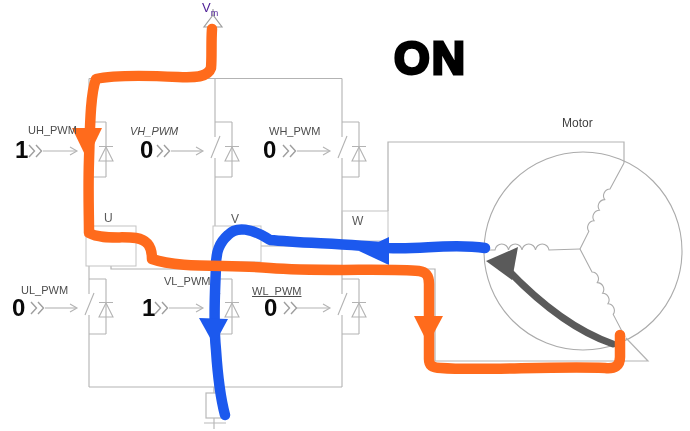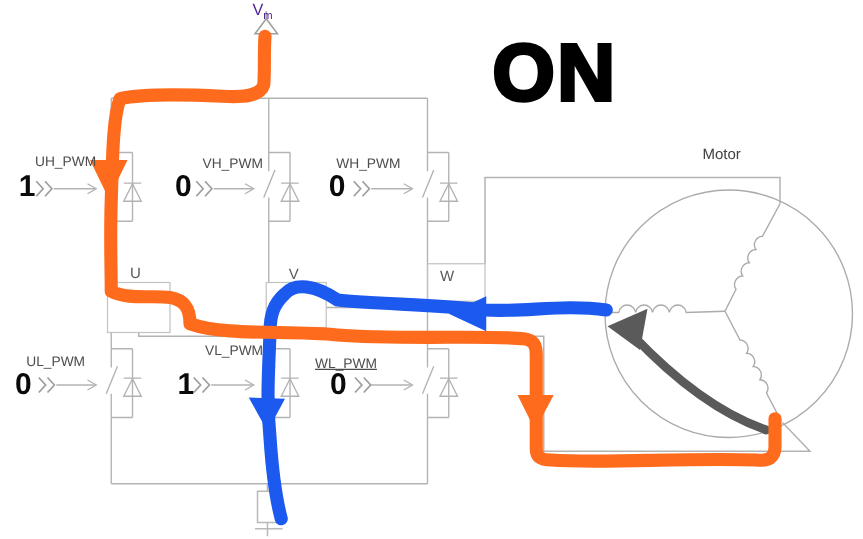--- a/index.html
+++ b/index.html
@@ -5,21 +5,21 @@
   html,body{margin:0;padding:0;background:#fff;}
   .stage{position:relative;width:690px;height:431px;background:#ffffff;overflow:hidden;
          font-family:"Liberation Sans", sans-serif;}
   .stage svg{position:absolute;left:0;top:0;}
   .lbl{position:absolute;font-size:11px;color:#4d4d4d;white-space:nowrap;}
   .val{position:absolute;font-size:24px;font-weight:bold;color:#0a0a0a;line-height:24px;}
   .node-lbl{position:absolute;font-size:12px;color:#5a5a5a;}
   .motor-lbl{position:absolute;font-size:12px;color:#3f3f3f;}
   .supply-lbl{position:absolute;left:202px;top:0px;font-size:13px;color:#4c1d95;}
   .supply-lbl sub{font-size:9px;}
-  .big-title{position:absolute;left:394px;top:26px;font-size:64px;line-height:64px;
+  .big-title{position:absolute;left:394px;top:26px;font-size:46px;line-height:64px;
              font-weight:bold;color:#000;-webkit-text-stroke:3px #000;letter-spacing:2px;}
 </style>
 </head>
 <body>
 
 <div class="stage">
 
   <svg width="690" height="431" viewBox="0 0 690 431">
 
     <g stroke="#b3b3b3" stroke-width="1.2" fill="none">
@@ -150,21 +150,21 @@
 
   <div class="motor-lbl" style="left:562px;top:116px;">Motor</div>
 
   <div class="node-lbl" style="left:104px;top:211px;">U</div>
   <div class="node-lbl" style="left:231px;top:212px;">V</div>
   <div class="node-lbl" style="left:352px;top:214px;">W</div>
 
   <div class="lbl" style="left:28px;top:124px;">UH_PWM</div>
   <div class="val" style="left:15px;top:138px;">1</div>
 
-  <div class="lbl" style="left:162px;top:125px;">VH_PWM</div>
+  <div class="lbl" style="left:130px;top:125px;font-style:italic;">VH_PWM</div>
   <div class="val" style="left:140px;top:138px;">0</div>
 
   <div class="lbl" style="left:269px;top:125px;">WH_PWM</div>
   <div class="val" style="left:263px;top:138px;">0</div>
 
   <div class="lbl" style="left:21px;top:284px;">UL_PWM</div>
   <div class="val" style="left:12px;top:296px;">0</div>
 
   <div class="lbl" style="left:144px;top:275px;margin-left:20px;">VL_PWM</div>
   <div class="val" style="left:142px;top:296px;">1</div>

